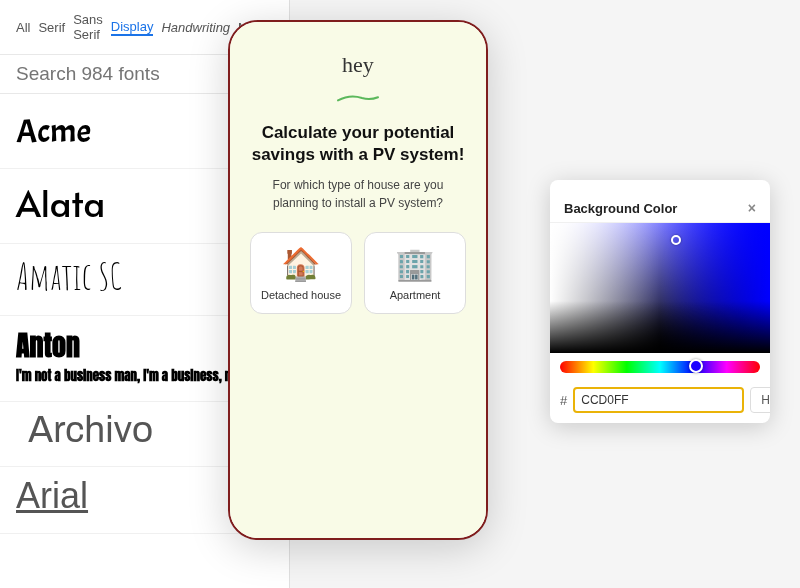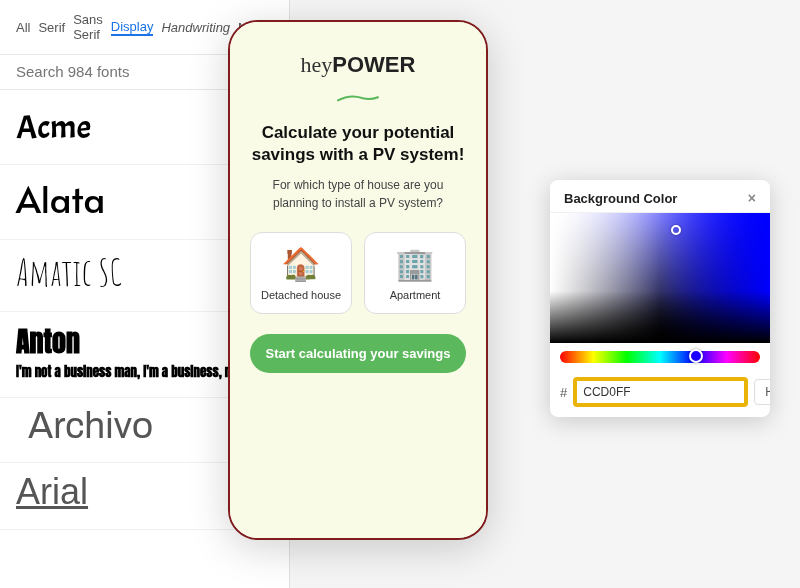--- a/index.html
+++ b/index.html
@@ -46,21 +46,21 @@
 
     .font-search {
       padding: 8px 16px;
       border-bottom: 1px solid #e8e8e8;
     }
 
     .font-search input {
       width: 100%;
       border: none;
       outline: none;
-      font-size: 15px;
+      font-size: 19px;
       color: #555;
       background: transparent;
     }
 
     .font-list {
       padding: 8px 0;
       overflow-y: auto;
     }
 
     .font-item {
@@ -242,21 +242,21 @@
       border-radius: 8px;
       box-shadow: 0 4px 24px rgba(0,0,0,0.18);
       z-index: 10;
       overflow: hidden;
     }
 
     .color-picker-header {
       display: flex;
       justify-content: space-between;
       align-items: center;
-      padding: 10px 14px 6px;
+      padding: 20px 14px 6px;
       font-size: 13px;
       font-weight: 600;
       color: #222;
       border-bottom: 1px solid #f0f0f0;
     }
 
     .color-picker-close {
       cursor: pointer;
       color: #888;
       font-size: 14px;
@@ -321,21 +321,21 @@
       gap: 6px;
     }
 
     .color-hash {
       font-size: 13px;
       color: #555;
     }
 
     .color-hex-input {
       flex: 1;
-      border: 4px solid #eab308;
+      border: 2px solid #eab308;
       border-radius: 4px;
       padding: 4px 6px;
       font-size: 12px;
       color: #333;
       background: #fff;
       outline: none;
     }
 
     .color-format-select {
       border: 1px solid #ddd;
@@ -387,38 +387,36 @@
     <div class="font-item">
       <div class="font-name-arial">Arial</div>
     </div>
   </div>
 </div>
 
 <div class="phone-container">
   <div class="phone-screen">
     <div class="phone-logo">
       <span class="logo-hey">hey</span>
-        <span class="logo-power">POWER</span>
     </div>
     <svg class="logo-swoosh" viewBox="0 0 60 10">
       <path d="M5,8 Q20,0 35,5 Q45,8 55,4" stroke="#5cb85c" stroke-width="2.5" fill="none" stroke-linecap="round"></path>
     </svg>
     <div class="phone-title">Calculate your potential savings with a PV system!</div>
     <div class="phone-subtitle">For which type of house are you planning to install a PV system?</div>
     <div class="house-options">
       <div class="house-option">
         <span class="house-emoji">🏠</span>
         <span class="house-label">Detached house</span>
       </div>
       <div class="house-option">
         <span class="house-emoji">🏢</span>
         <span class="house-label">Apartment</span>
       </div>
     </div>
-    <button class="calc-button">Start calculating your savings</button>
   </div>
 </div>
 
 <div class="color-picker">
   <div class="color-picker-header">
     <span>Background Color</span>
     <span class="color-picker-close">×</span>
   </div>
   <div class="color-gradient">
     <div class="color-gradient-overlay"></div>

